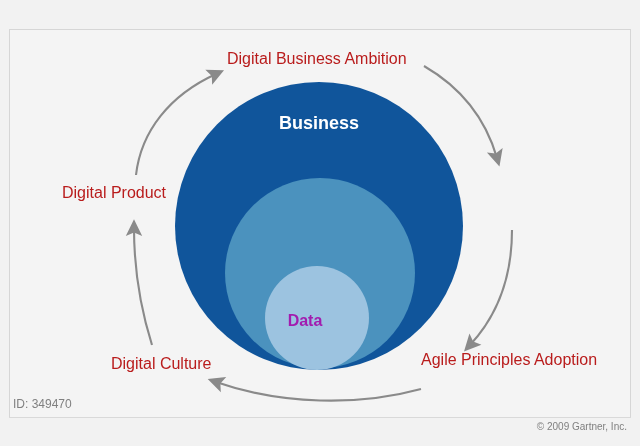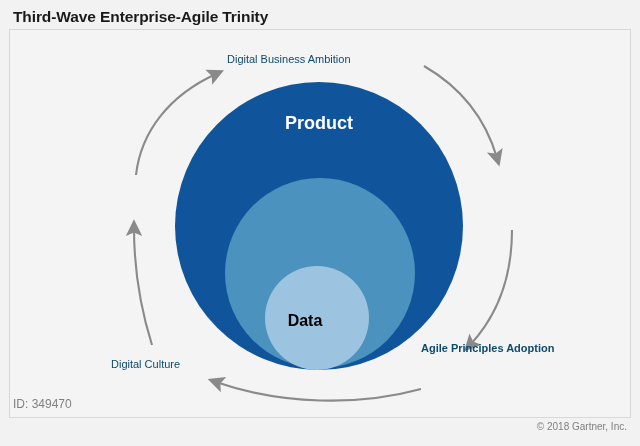--- a/index.html
+++ b/index.html
@@ -133,43 +133,42 @@
     top: 208px;
     width: 190px;
     font-size: 17px;
     color: #ffffff;
   }
   .label-data {
     left: 265px;
     top: 312px;
     width: 80px;
     font-size: 16px;
-    color: #000000;
+    color: #a21caf;
   }
 
   
   .callout {
     position: absolute;
-    font-size: 11px;
-    color: #0c4a6e;
+    font-size: 16px;
+    color: #b91c1c;
     line-height: 16px;
     white-space: nowrap;
   }
   .callout-ambition {
     left: 227px;
     top: 51px;
   }
   .callout-capability {
     left: 473px;
     top: 174px;
   }
   .callout-agile {
     left: 421px;
-    top: 340px;
-    font-weight: bold;
+    top: 352px;
   }
   .callout-platform {
     left: 111px;
     top: 356px;
   }
   .callout-product {
     left: 62px;
     top: 185px;
   }
 
@@ -180,33 +179,32 @@
     width: 640px;
     height: 446px;
     pointer-events: none;
   }
 </style>
 </head>
 <body>
 
 <div id="figure">
 
-  <div class="title">Third-Wave Enterprise-Agile Trinity</div>
 
   <div class="frame-line-top"></div>
   <div class="frame-line-left"></div>
   <div class="frame-line-right"></div>
 
   <div class="canvas"></div>
 
   <div class="circle circle-outer"></div>
   <div class="circle circle-middle"></div>
   <div class="circle circle-inner"></div>
 
-  <div class="ring-label label-culture">Product</div>
+  <div class="ring-label label-culture">Business</div>
   <div class="ring-label label-data">Data</div>
 
   <svg class="arrows" viewBox="0 0 640 446">
     <defs>
       <marker id="ah" markerWidth="9" markerHeight="9" refX="4.2" refY="4.5" orient="auto" markerUnits="strokeWidth">
         <path d="M0.4,0.6 L8.4,4.5 L0.4,8.4 L2.0,4.5 Z" fill="#8a8a8a"></path>
       </marker>
     </defs>
 
     <path d="M136,175 C141,131 170,95 216,74" fill="none" stroke="#8a8a8a" stroke-width="2.1" marker-end="url(#ah)"></path>
@@ -220,18 +218,19 @@
     <path d="M152,345 C141,310 134,272 134,228" fill="none" stroke="#8a8a8a" stroke-width="2.1" marker-end="url(#ah)"></path>
   </svg>
 
   <div class="callout callout-ambition">Digital Business Ambition</div>
 
 
   <div class="callout callout-agile">Agile Principles Adoption</div>
 
   <div class="callout callout-platform">Digital Culture</div>
 
+  <div class="callout callout-product">Digital Product</div>
 
   <div class="footer-rule"></div>
   <div class="footer-id">ID: 349470</div>
-  <div class="footer-copy">© 2018 Gartner, Inc.</div>
+  <div class="footer-copy">© 2009 Gartner, Inc.</div>
 
 </div>
 
 </body></html>

